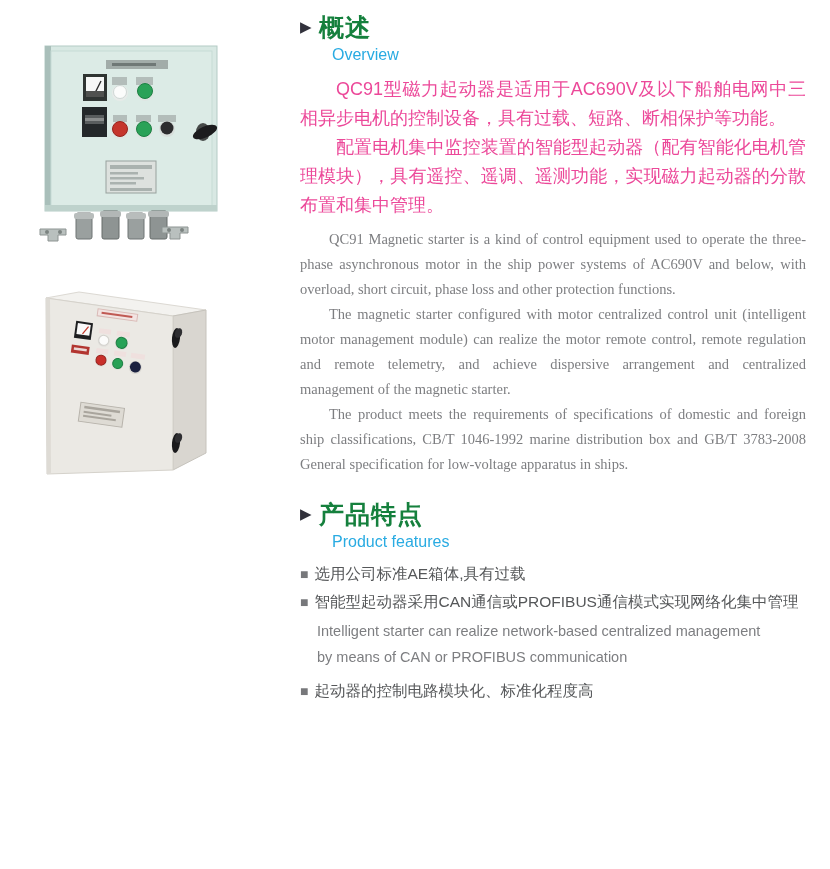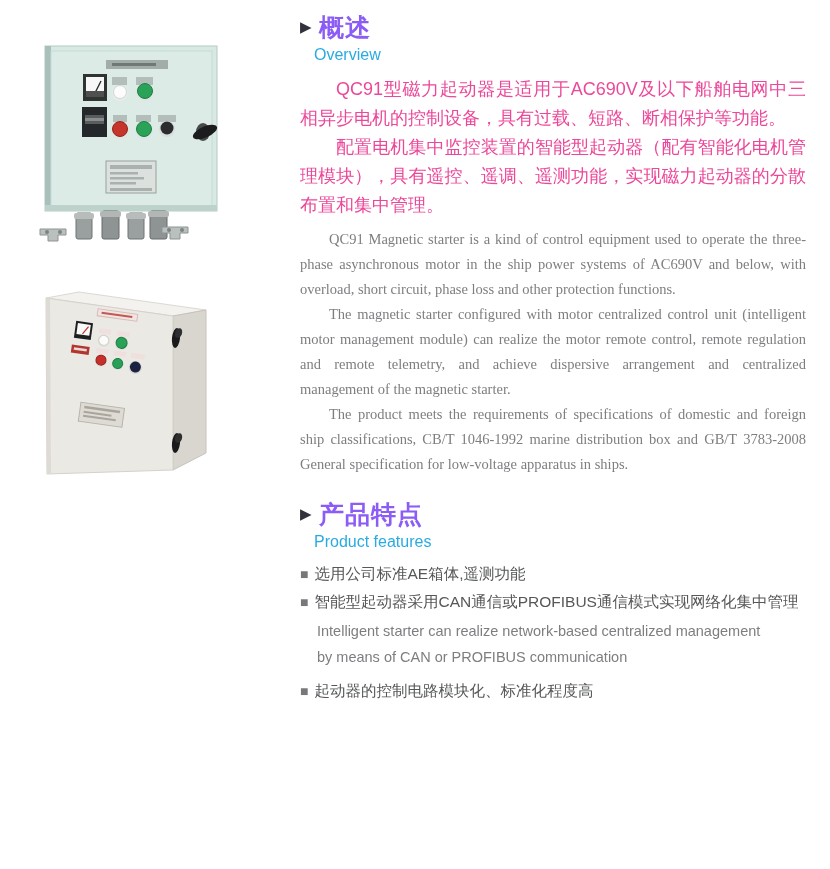--- a/index.html
+++ b/index.html
@@ -14,24 +14,24 @@
   .photo-side  { left:20px; top:278px; width:230px; height:205px; }
 
   
   .right-col { position:absolute; left:300px; top:12px; width:506px; }
 
   .section-header { display:flex; align-items:flex-start; }
   .marker {
     color:#32323c; font-size:15px; line-height:30px; width:19px; flex:0 0 19px;
   }
   .title-zh {
-    color:#8b5cf6; font-size:25px; font-weight:bold; line-height:30px; letter-spacing:1px;
+    color:#15803d; font-size:25px; font-weight:bold; line-height:30px; letter-spacing:1px;
   }
   .title-en {
-    color:#29abe2; font-size:16px; line-height:20px; margin:3px 0 10px 14px;
+    color:#29abe2; font-size:16px; line-height:20px; margin:3px 0 10px 32px;
   }
   .para-zh {
     color:#ec4899; font-size:18px; line-height:29px;
     text-align:justify; text-indent:2em;
   }
   .para-en {
     color:#7d7e81; font-size:14.5px; line-height:25px;
     text-align:justify; text-indent:2em;font-family:Liberation Serif, serif;
   }
   .para-en.first { margin-top:7px; }
@@ -208,21 +208,21 @@
     <div class="features-section">
       <div class="section-header">
         <span class="marker">▶</span>
         <span class="title-zh">产品特点</span>
       </div>
       <div class="title-en">Product features</div>
 
       <div class="feature">
         <div class="feat-zh">
           <span class="bullet">■</span>
-          <span>选用公司标准AE箱体,遥测功能</span>
+          <span>选用公司标准AE箱体,具有过载</span>
         </div>
       </div>
 
       <div class="feature">
         <div class="feat-zh">
           <span class="bullet">■</span>
           <span>智能型起动器采用CAN通信或PROFIBUS通信模式实现网络化集中管理</span>
         </div>
         <div class="feat-en">Intelligent starter can realize network-based centralized management by means of CAN or PROFIBUS communication</div>
       </div>

